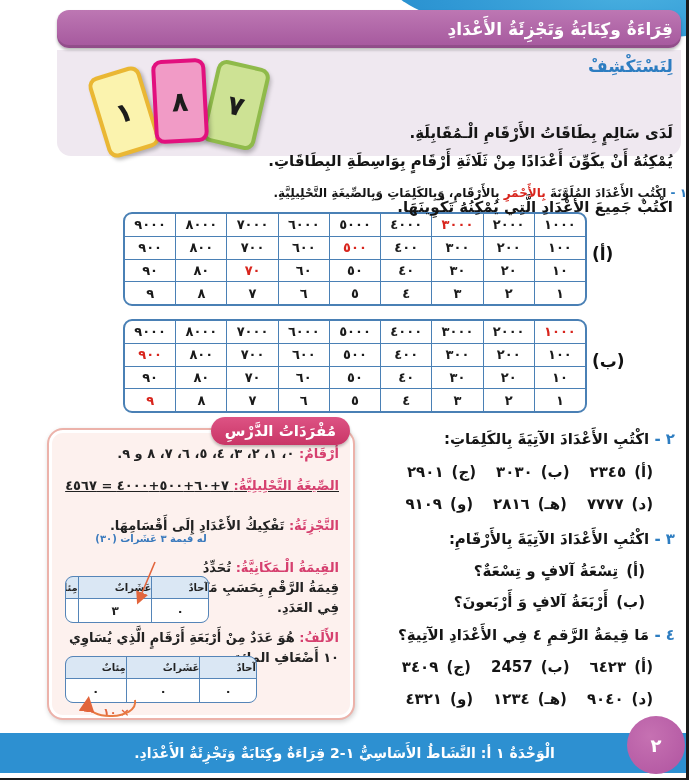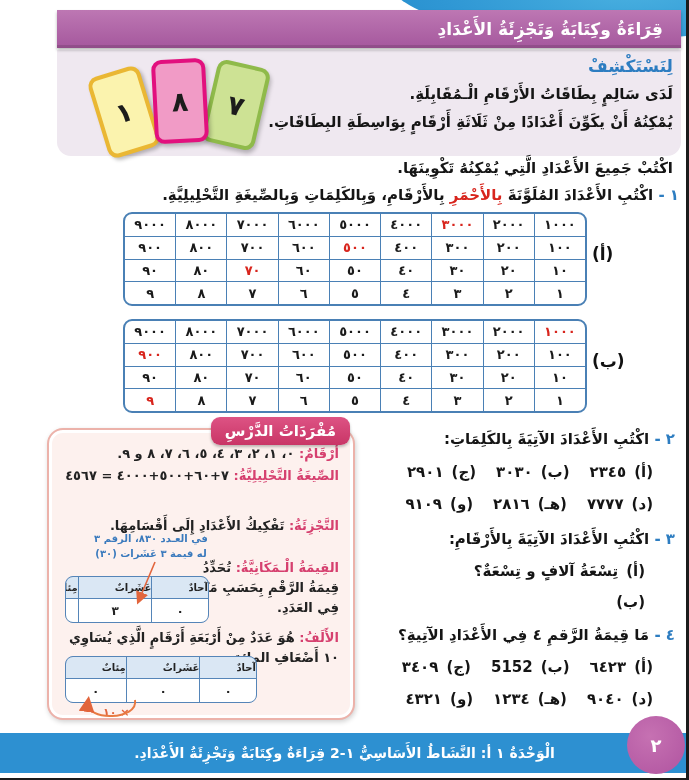--- a/index.html
+++ b/index.html
@@ -9,44 +9,44 @@
   }
   
   #blob{position:absolute;left:388px;top:-82px;width:440px;height:122px;border-radius:50%;
     background:radial-gradient(ellipse at 55% 60%, #49b0e0 0%, #2f97d4 55%, #1f86c6 100%);z-index:0;}
   
   .edge-right{position:absolute;right:0;top:0;width:3px;height:780px;background:#1b1b1b;z-index:60;}
   .edge-bottom{position:absolute;left:0;top:778px;width:689px;height:2px;background:#1b1b1b;z-index:60;}
 
   
   #header-bar{position:absolute;left:57px;top:10px;width:624px;height:38px;z-index:2;
-    background:linear-gradient(#bd77b3,#a5589d);border-radius:0;
+    background:linear-gradient(#bd77b3,#a5589d);border-radius:12px;
     box-shadow:0 2px 3px rgba(0,0,0,.28), inset 0 -3px 0 rgba(0,0,0,.12);
-    color:#fff;font-size:17px;font-weight:700;line-height:38px;text-align:right;padding:0 18px;box-sizing:border-box;}
+    color:#fff;font-size:17px;font-weight:700;line-height:38px;text-align:right;padding:0 8px;box-sizing:border-box;}
 
   
   #explore-panel{position:absolute;left:57px;top:50px;width:624px;height:106px;background:#efe8f0;
     border-radius:0 0 14px 14px;z-index:1;}
   #explore-heading{position:absolute;right:16px;top:56px;color:#2d7dc1;font-weight:700;font-size:17px;z-index:3;}
-  .body-line{position:absolute;right:16px;color:#151515;font-size:15px;font-weight:700;z-index:3;white-space:nowrap;}
+  .body-line{position:absolute;right:16px;color:#151515;font-size:15px;font-weight:700;z-index:3;white-space:nowrap;margin-top:39px;}
   #ex-l1{top:85px;}
   #ex-l2{top:113px;}
   #ex-l3{top:159px;text-align:center;}
 
   
   #cards{position:absolute;left:95px;top:56px;width:200px;height:105px;z-index:4;}
   .card{position:absolute;width:54px;height:84px;border-radius:10px;border:4px solid;box-sizing:border-box;
     display:flex;align-items:center;justify-content:center;font-size:27px;font-weight:700;color:#1c1c1c;
     box-shadow:2px 3px 4px rgba(0,0,0,.25);}
   .card0{left:2px;top:14px;transform:rotate(-17deg);}
   .card1{left:58px;top:3px;transform:rotate(-3deg);z-index:2;}
   .card2{left:114px;top:7px;transform:rotate(13deg);}
 
   
-  #q1{position:absolute;right:10px;top:186px;font-size:15px;font-weight:700;color:#151515;z-index:3;white-space:nowrap;}
+  #q1{position:absolute;right:2px;top:186px;font-size:12px;font-weight:700;color:#151515;z-index:3;white-space:nowrap;}
   .qnum{color:#2d7dc1;font-weight:700;}
   .red-text{color:#d8251d;}
 
   
   .num-table{position:absolute;left:123px;width:460px;height:90px;display:grid;
     grid-template-columns:repeat(9,1fr);grid-auto-rows:1fr;gap:1px;direction:rtl;
     background:#4a80b5;border:2px solid #4a80b5;border-radius:9px;overflow:hidden;z-index:2;}
   #table-a{top:212px;}
   #table-b{top:319px;}
   .num-table .cell{background:#fff;display:flex;align-items:center;justify-content:center;
@@ -54,26 +54,26 @@
   .num-table .cell.red{color:#d8251d;}
   .tbl-label{position:absolute;left:592px;font-size:17px;font-weight:700;color:#111;z-index:2;}
   #label-a{top:244px;}
   #label-b{top:351px;}
 
   
   #vocab-box{position:absolute;left:47px;top:428px;width:308px;height:292px;z-index:3;
     background:#fdf1ee;border:2px solid #ecb2aa;border-radius:16px;
     box-shadow:inset 0 0 0 3px #fff, 1px 2px 5px rgba(0,0,0,.18);box-sizing:border-box;}
   #vocab-title{position:absolute;right:3px;top:-13px;background:linear-gradient(#dd5384,#c93566);
-    color:#fff;font-size:15px;font-weight:700;padding:5px 14px;border-radius:9px;
+    color:#fff;font-size:15px;font-weight:700;padding:5px 14px;border-radius:14px;
     box-shadow:0 2px 3px rgba(0,0,0,.25);z-index:4;}
   .ventry{position:absolute;right:14px;margin:0;font-size:13px;font-weight:700;color:#222;line-height:1.55;text-align:right;}
   .term{color:#d6406f;font-weight:700;}
   #v1{top:14px;}
-  #v2{top:36px;}
+  #v2{top:46px;text-decoration:underline;}
   #v3{top:78px;margin-top:8px;}
   #v4{top:128px;width:156px;}
   #v5{top:198px;width:280px;}
   #annot{position:absolute;left:26px;top:101px;width:152px;text-align:center;
     color:#3a7abd;font-size:10px;font-weight:700;line-height:1.5;}
   .mini-table{position:absolute;display:grid;gap:1px;background:#5585b8;border:1.5px solid #5585b8;
     border-radius:8px;overflow:hidden;direction:rtl;}
   .mini3{grid-template-columns:repeat(3,1fr);left:16px;top:146px;width:142px;}
   .mini4{grid-template-columns:repeat(4,1fr);left:16px;top:226px;width:190px;}
   .mini-table .h{background:#dae7f4;font-size:10px;font-weight:700;height:21px;display:flex;align-items:center;justify-content:center;color:#222;padding-left:36px;}
@@ -221,21 +221,20 @@
     <p class="ventry" id="v2">
       <span class="term">الصِّيغَةُ التَّحْلِيلِيَّةُ:</span>
       <span>٧+٦٠+٥٠٠+٤٠٠٠ = ٤٥٦٧</span>
     </p>
     <p class="ventry" id="v3">
       <span class="term">التَّجْزِئَةُ:</span>
       <span>تَفْكِيكُ الأَعْدَادِ إِلَى أَقْسَامِهَا.</span>
     </p>
 
     <div id="annot">
-      <div>في العـدد ٨٣٠، الرقم ٣</div>
       <div>له قيمة ٣ عَشَرات (٣٠)</div>
     </div>
 
     <p class="ventry" id="v4">
       <span class="term">القِيمَةُ الْـمَكَانِيَّةُ:</span>
       <span>تُحَدِّدُ قِيمَةُ الرَّقْمِ بِحَسَبِ مَكَانِهِ فِي العَدَدِ.</span>
     </p>
 
     <div class="mini-table mini3">
         <div class="h">آحادٌ</div>
@@ -313,35 +312,36 @@
   </div>
   <div class="q-items" id="q3-line1">
       <span class="q-item">
         <span>(أ)</span>
         <span>تِسْعَةُ آلافٍ و تِسْعَةٌ؟</span>
       </span>
     </div>
   <div class="q-items" id="q3-line2">
       <span class="q-item">
         <span>(ب)</span>
+        <span>أَرْبَعَةُ آلافٍ وَ أَرْبَعونَ؟</span>
       </span>
     </div>
 
   <div class="q-header" id="q4-header">
     <span class="qnum">٤ -</span>
     <span>مَا قِيمَةُ الرَّقمِ ٤ فِي الأَعْدَادِ الآتِيةِ؟</span>
   </div>
   <div class="q-items" id="q4-line1">
       <span class="q-item">
         <span>(أ)</span>
         <span>٦٤٢٣</span>
       </span>
       <span class="q-item">
         <span>(ب)</span>
-        <span>5152</span>
+        <span>2457</span>
       </span>
       <span class="q-item">
         <span>(ج)</span>
         <span>٣٤٠٩</span>
       </span>
     </div>
   <div class="q-items" id="q4-line2">
       <span class="q-item">
         <span>(د)</span>
         <span>٩٠٤٠</span>

